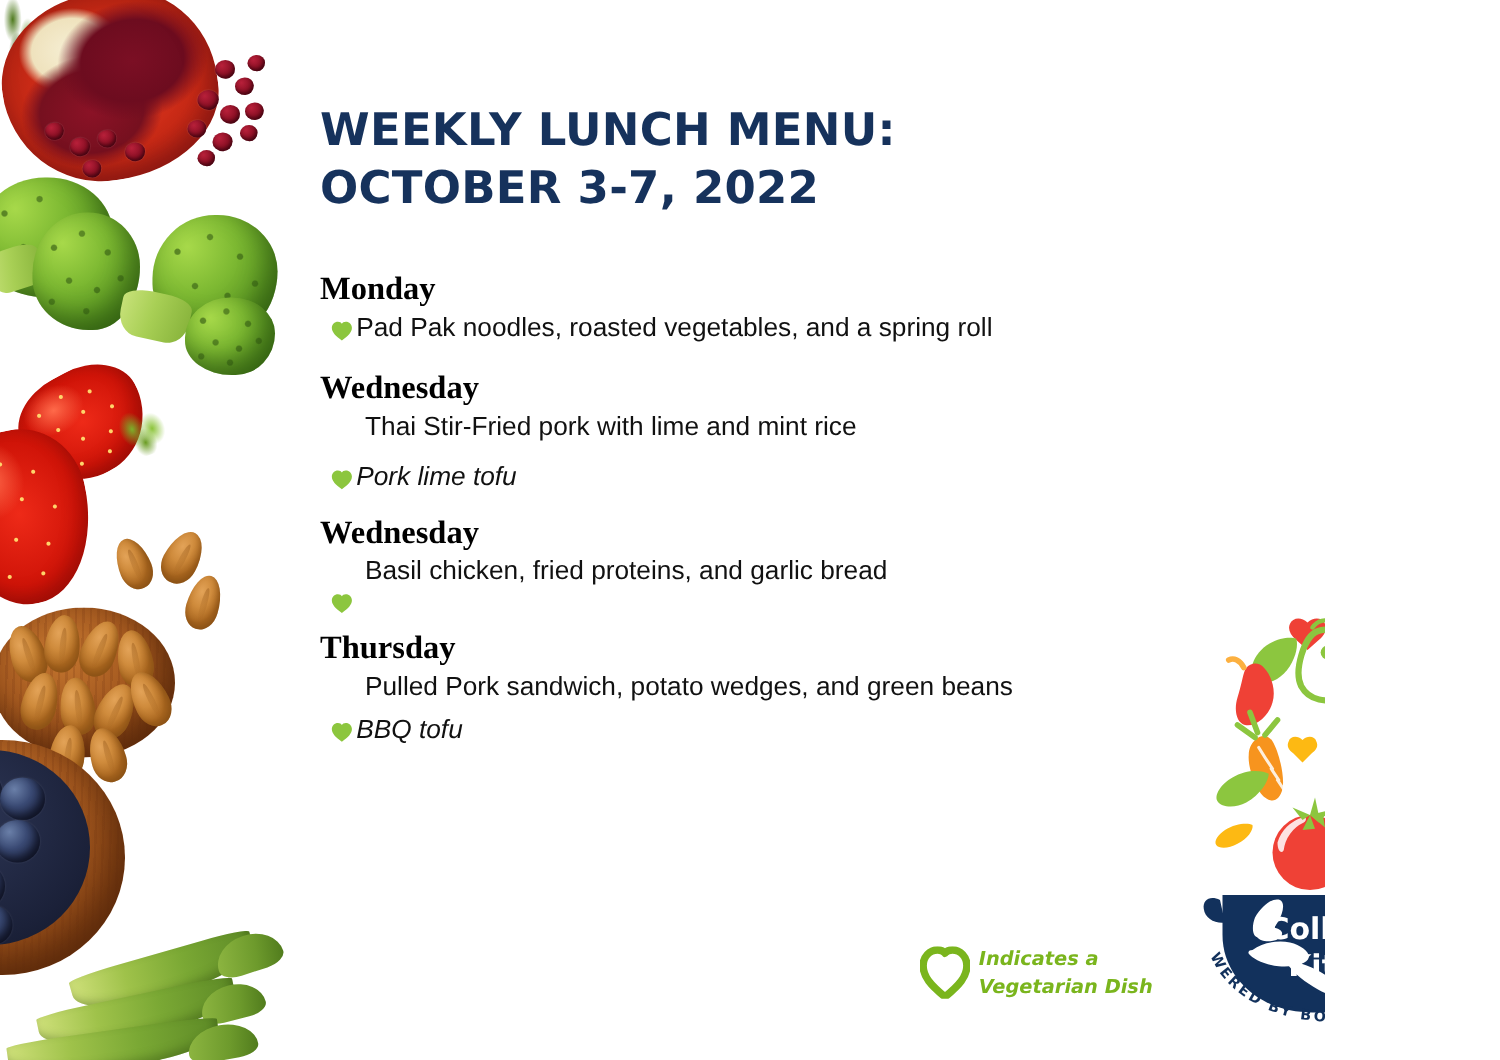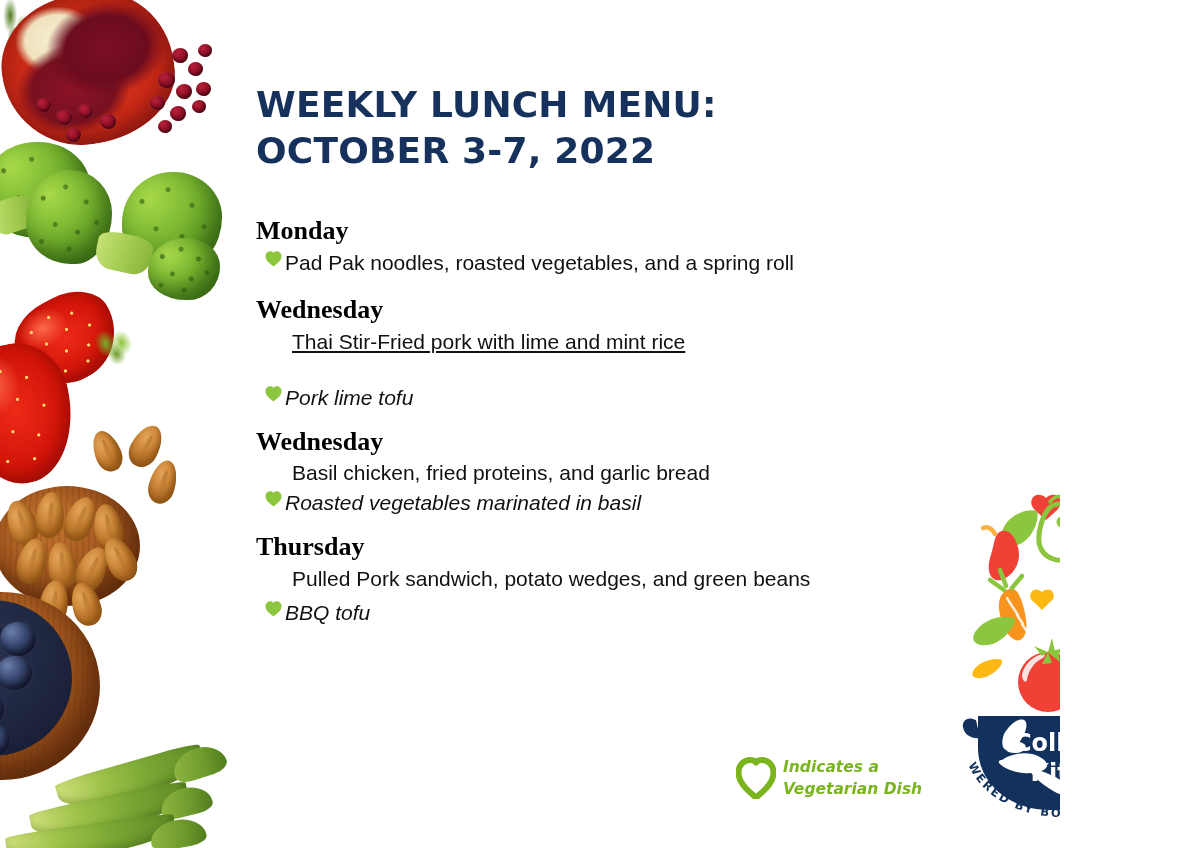--- a/index.html
+++ b/index.html
@@ -168,21 +168,21 @@
     font-size: 26px;
     color: #000000;
     line-height: 1.18;
     margin: 0 0 1px 0;
   }
   .dish {
     font-size: 21px;
     color: #111111;
     line-height: 1.42;
     display: flex;
-    align-items: flex-start;
+    align-items: center;
     white-space: nowrap;
   }
   .dish.veg { margin-left: 8px; }
   .dish.nonveg { margin-left: 36px; }
   .dish.italic .dish-text { font-style: italic; }
   .dish-text { display: inline-block; }
 
   
   .heart-mini {
     position: relative;
@@ -313,21 +313,21 @@
           <svg viewBox="0 0 24 22">
               <path d="M12 21.3C5.6 16.6 1.6 12.9 1.6 8.1 1.6 4.4 4.4 1.7 7.9 1.7c2 0 3.5 .9 4.1 2.1 .6-1.2 2.1-2.1 4.1-2.1 3.5 0 6.3 2.7 6.3 6.4 0 4.8-4 8.5-10.4 13.2z" fill="#8cc63e"></path>
             </svg>
         </span>
         <span class="dish-text">Pad Pak noodles, roasted vegetables, and a spring roll</span>
       </div>
     </div>
 
     <div class="day-block" style="margin-bottom:14px;">
       <div class="day-name">Wednesday</div>
-      <div class="dish nonveg" style="margin-bottom:26px;text-decoration:underline;">
+      <div class="dish nonveg" style="margin-bottom:10px;">
         <span class="dish-text">Thai Stir-Fried pork with lime and mint rice</span>
       </div>
       <div class="dish veg italic">
         <span class="heart-mini">
           <svg viewBox="0 0 24 22">
               <path d="M12 21.3C5.6 16.6 1.6 12.9 1.6 8.1 1.6 4.4 4.4 1.7 7.9 1.7c2 0 3.5 .9 4.1 2.1 .6-1.2 2.1-2.1 4.1-2.1 3.5 0 6.3 2.7 6.3 6.4 0 4.8-4 8.5-10.4 13.2z" fill="#8cc63e"></path>
             </svg>
         </span>
         <span class="dish-text">Pork lime tofu</span>
       </div>
@@ -337,21 +337,20 @@
       <div class="day-name">Wednesday</div>
       <div class="dish nonveg">
         <span class="dish-text">Basil chicken, fried proteins, and garlic bread</span>
       </div>
       <div class="dish veg italic">
         <span class="heart-mini">
           <svg viewBox="0 0 24 22">
               <path d="M12 21.3C5.6 16.6 1.6 12.9 1.6 8.1 1.6 4.4 4.4 1.7 7.9 1.7c2 0 3.5 .9 4.1 2.1 .6-1.2 2.1-2.1 4.1-2.1 3.5 0 6.3 2.7 6.3 6.4 0 4.8-4 8.5-10.4 13.2z" fill="#8cc63e"></path>
             </svg>
         </span>
-        <span class="dish-text">Roasted vegetables marinated in basil</span>
       </div>
     </div>
 
     <div class="day-block" style="margin-bottom:16px;">
       <div class="day-name">Thursday</div>
       <div class="dish nonveg" style="margin-bottom:4px;">
         <span class="dish-text">Pulled Pork sandwich, potato wedges, and green beans</span>
       </div>
       <div class="dish veg italic">
         <span class="heart-mini">

